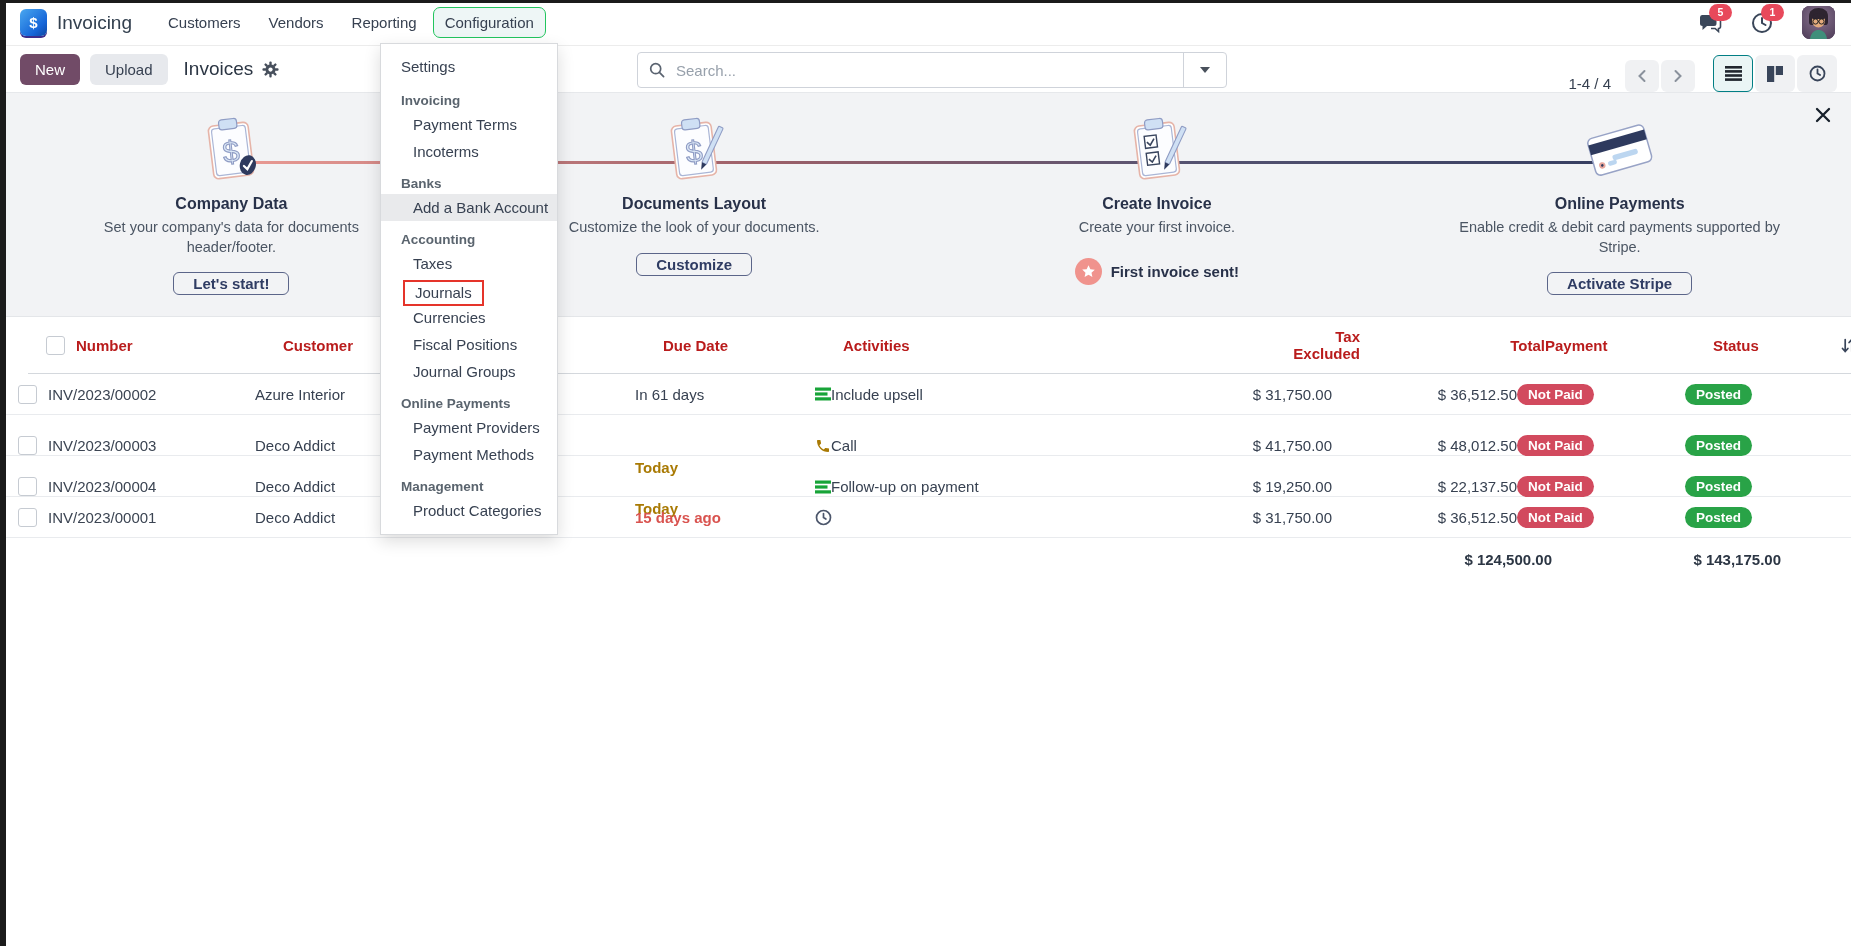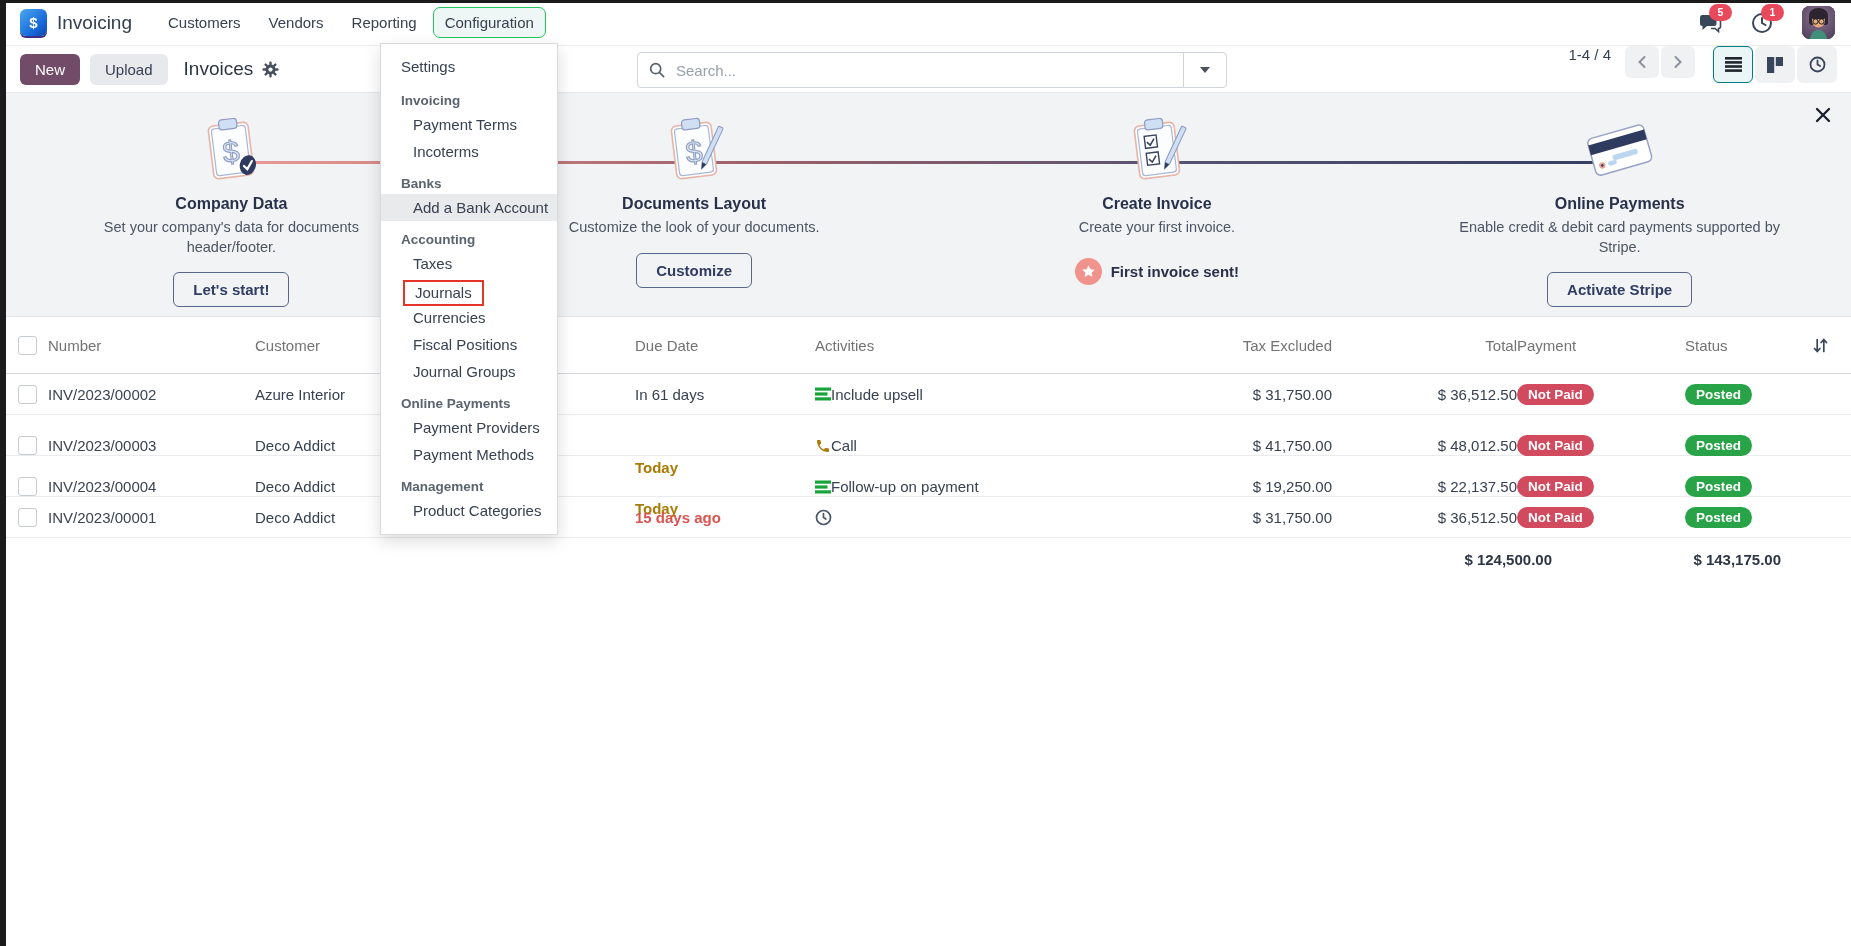--- a/index.html
+++ b/index.html
@@ -29,45 +29,45 @@
   .btn-new{background:#714B67;color:#fff;font-weight:500;}
   .btn-upload{background:#e7e9ed;color:#374151;margin-left:10px;font-weight:500;}
   .breadcrumb{font-size:19px;color:#2c3644;margin-left:16px;}
   .cog-btn{margin-left:9px;display:flex;align-items:center;cursor:pointer;background:none;border:none;padding:0;}
   .searchbox{position:absolute;left:637px;top:6px;width:588px;height:34px;border:1px solid #cfd3da;border-radius:4px;background:#fff;display:flex;align-items:center;}
   .searchbox input{flex:1;border:none;outline:none;font-size:15px;color:#374151;font-family:inherit;background:transparent;}
   .searchbox input::placeholder{color:#97a0ab;}
   .search-mag{margin:0 9px 0 11px;display:flex;}
   .search-toggle{width:42px;height:100%;border-left:1px solid #cfd3da;display:flex;align-items:center;justify-content:center;cursor:pointer;}
   .caret{width:0;height:0;border-left:5px solid transparent;border-right:5px solid transparent;border-top:6px solid #49515c;}
-  .cb-right{position:absolute;right:14px;top:0;height:46px;display:flex;align-items:flex-start;}
+  .cb-right{position:absolute;right:14px;top:0;height:46px;display:flex;align-items:flex-end;}
   .pager-text{margin-right:14px;color:#374151;}
   .pager-btn{width:34px;height:32px;border:none;background:#f0f1f3;border-radius:6px;display:flex;align-items:center;justify-content:center;cursor:pointer;}
   .pager-btn + .pager-btn{margin-left:2px;}
   .vswitch{display:flex;margin-left:16px;}
   .vs-btn{width:38px;height:35px;background:#f0f1f3;border:1px solid transparent;border-radius:6px;display:flex;align-items:center;justify-content:center;cursor:pointer;margin-left:2px;}
   .vs-btn.active{background:#eaf5f5;border:1px solid #017E84;}
 
   
   .banner{position:relative;height:224px;background:#f2f3f5;border-bottom:1px solid #e4e6e9;display:flex;padding-top:18px;box-sizing:border-box;}
   .connector{position:absolute;left:231px;width:1389px;top:68px;height:3px;z-index:0;
     background:linear-gradient(90deg,#eb9b94 0%,#9d5f68 38%,#565371 68%,#353d60 100%);}
   .step{flex:1;display:flex;flex-direction:column;align-items:center;position:relative;z-index:1;}
   .step-icon{height:80px;display:flex;align-items:center;justify-content:center;}
   .step-title{font-size:16px;font-weight:700;color:#283149;margin-top:4px;}
   .step-desc{font-size:14.5px;color:#4b5563;text-align:center;line-height:1.35;margin-top:5px;max-width:340px;}
-  .step-btn{margin-top:15px;padding:8px 19px;background:transparent;border:1px solid #5b6589;border-radius:6px;color:#2f3c63;font-weight:700;font-size:15px;cursor:pointer;font-family:inherit;}
+  .step-btn{margin-top:15px;padding:2px 19px;background:transparent;border:1px solid #5b6589;border-radius:6px;color:#2f3c63;font-weight:700;font-size:15px;cursor:pointer;font-family:inherit;}
   .done-line{margin-top:20px;display:flex;align-items:center;gap:9px;}
   .star-badge{width:27px;height:27px;border-radius:50%;background:#f0938d;display:flex;align-items:center;justify-content:center;}
   .done-text{font-weight:700;color:#283149;}
   .banner-close{position:absolute;top:12px;right:18px;background:none;border:none;cursor:pointer;padding:2px;}
 
   
   .grid-row{display:grid;grid-template-columns:48px 207px 380px 180px 425px 92px 185px 168px 105px 61px;align-items:center;}
-  .thead{height:56px;border-bottom:1px solid #d4d8dd;font-weight:400;color:#737373;}
+  .thead{height:56px;border-bottom:1px solid #d4d8dd;font-weight:700;color:#b91c1c;margin-left:28px;}
   .trow{height:40px;border-bottom:1px solid #e9ebee;background:#fff;}
   .tfoot{height:42px;font-weight:700;color:#2c3644;gap:44px;}
   .c-check{padding-left:18px;}
   .checkbox{width:17px;height:17px;border:1.5px solid #c6cbd2;border-radius:3px;background:#fff;cursor:pointer;}
   .c-right{text-align:right;justify-self:end;}
   .c-num{font-weight:500;color:#3b4452;}
   .c-activity{display:flex;align-items:center;}
   .due-warning{color:#a97a04;font-weight:700;margin-top:44px;}
   .due-danger{color:#d9534f;font-weight:700;}
   .pill{display:inline-block;padding:3px 11px;border-radius:20px;font-size:13.5px;font-weight:600;color:#fff;}

